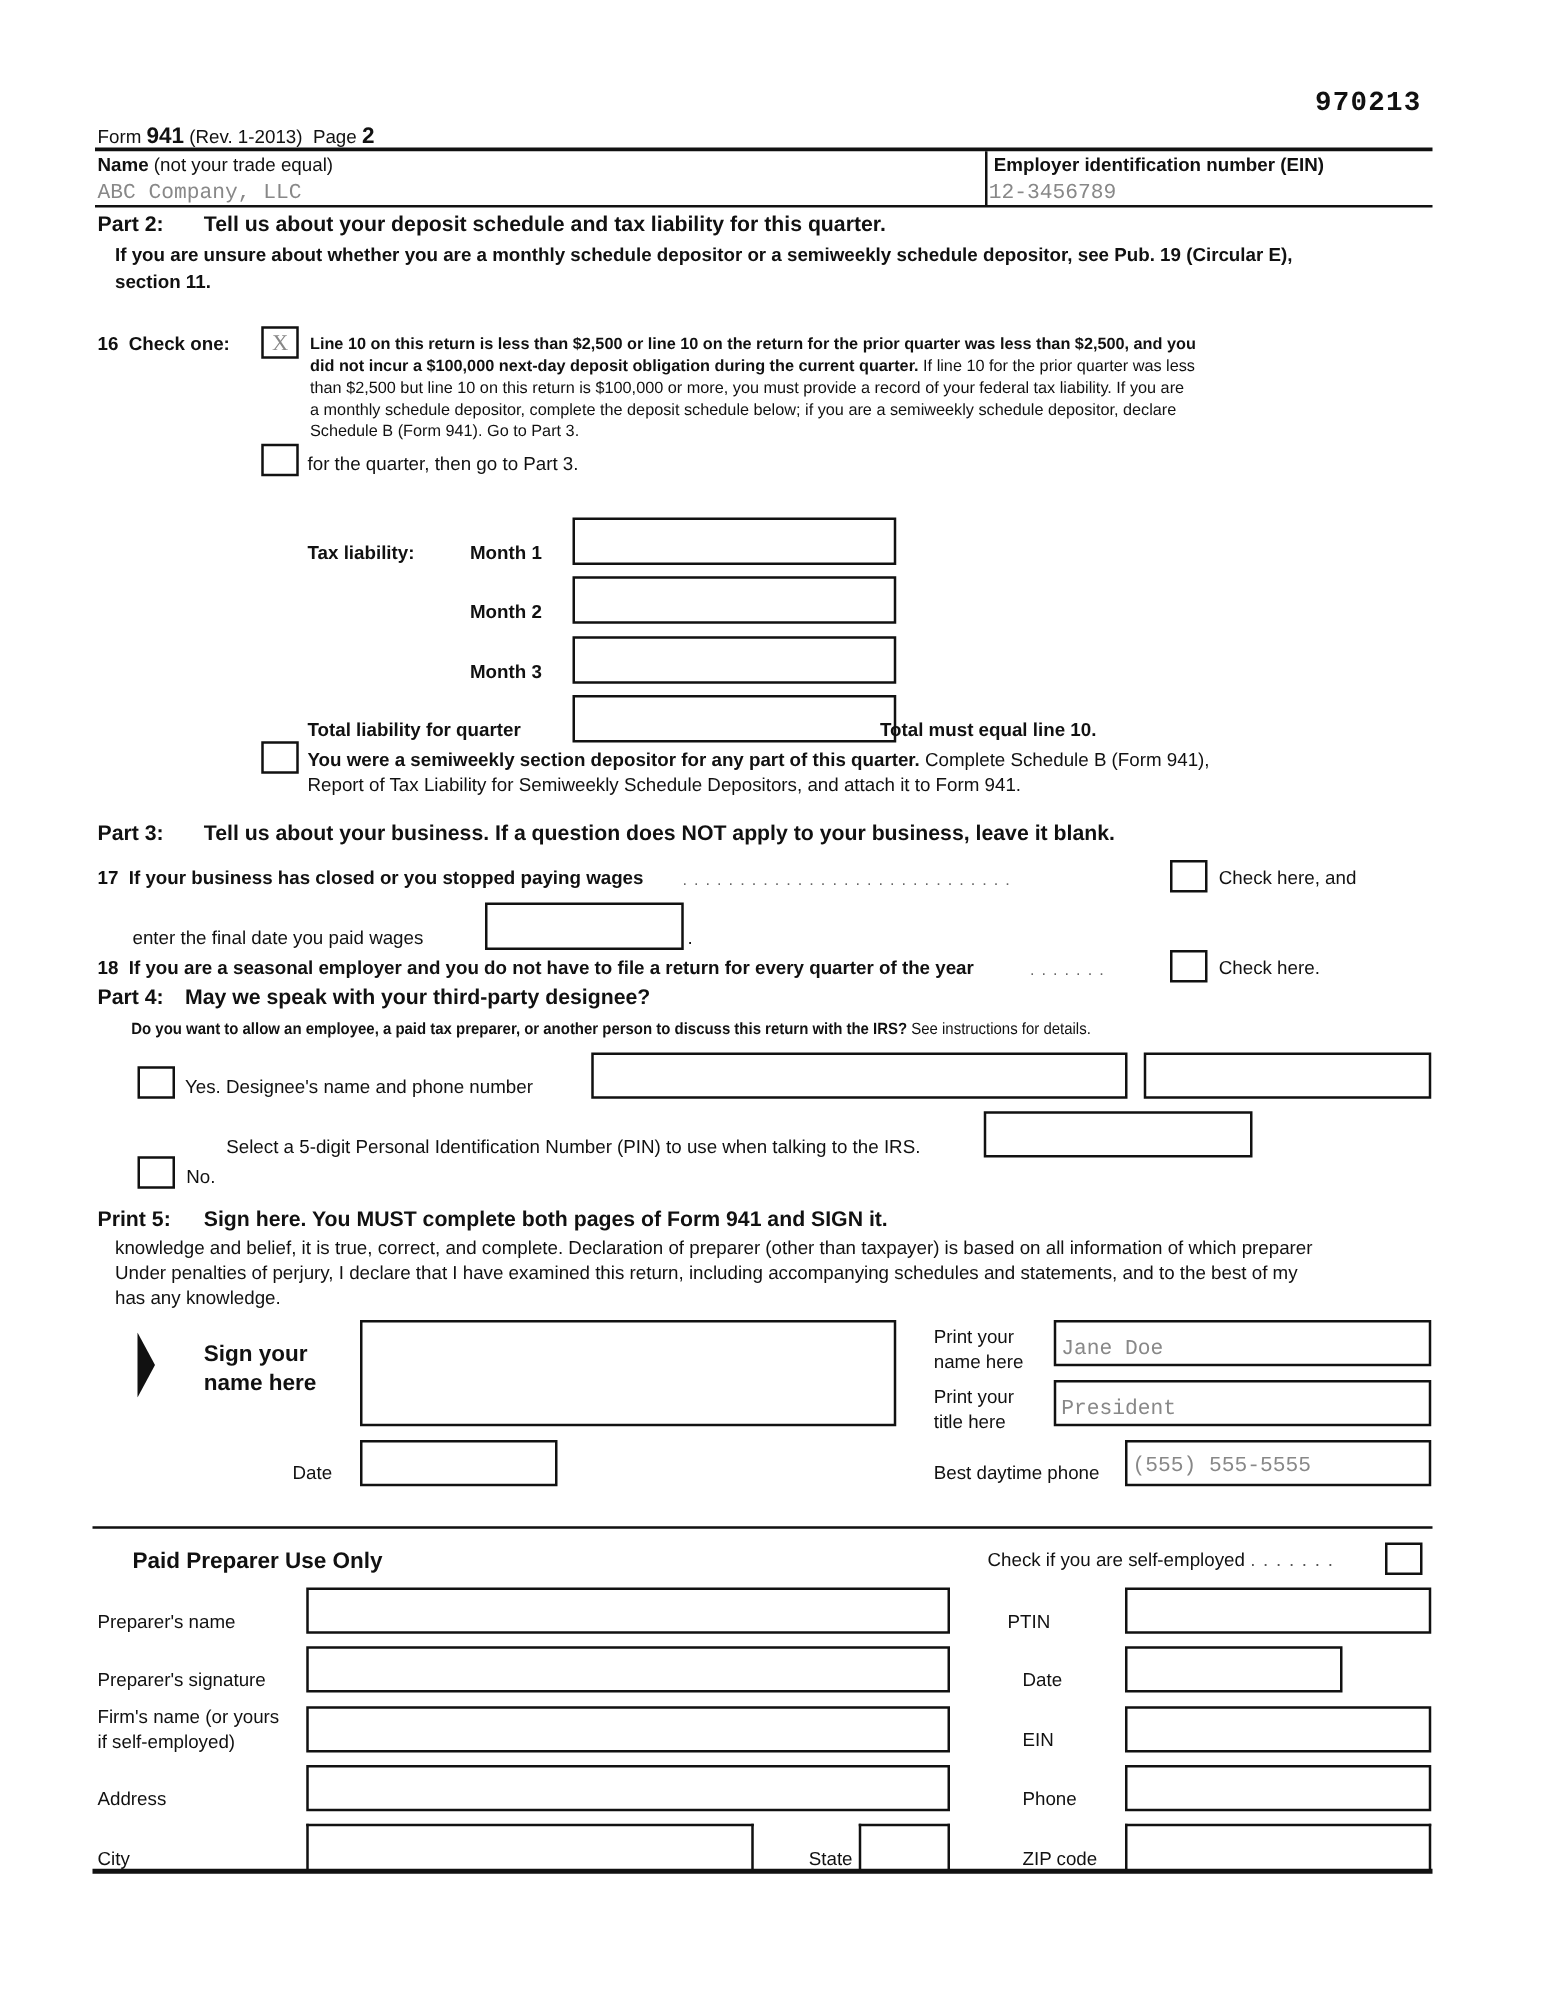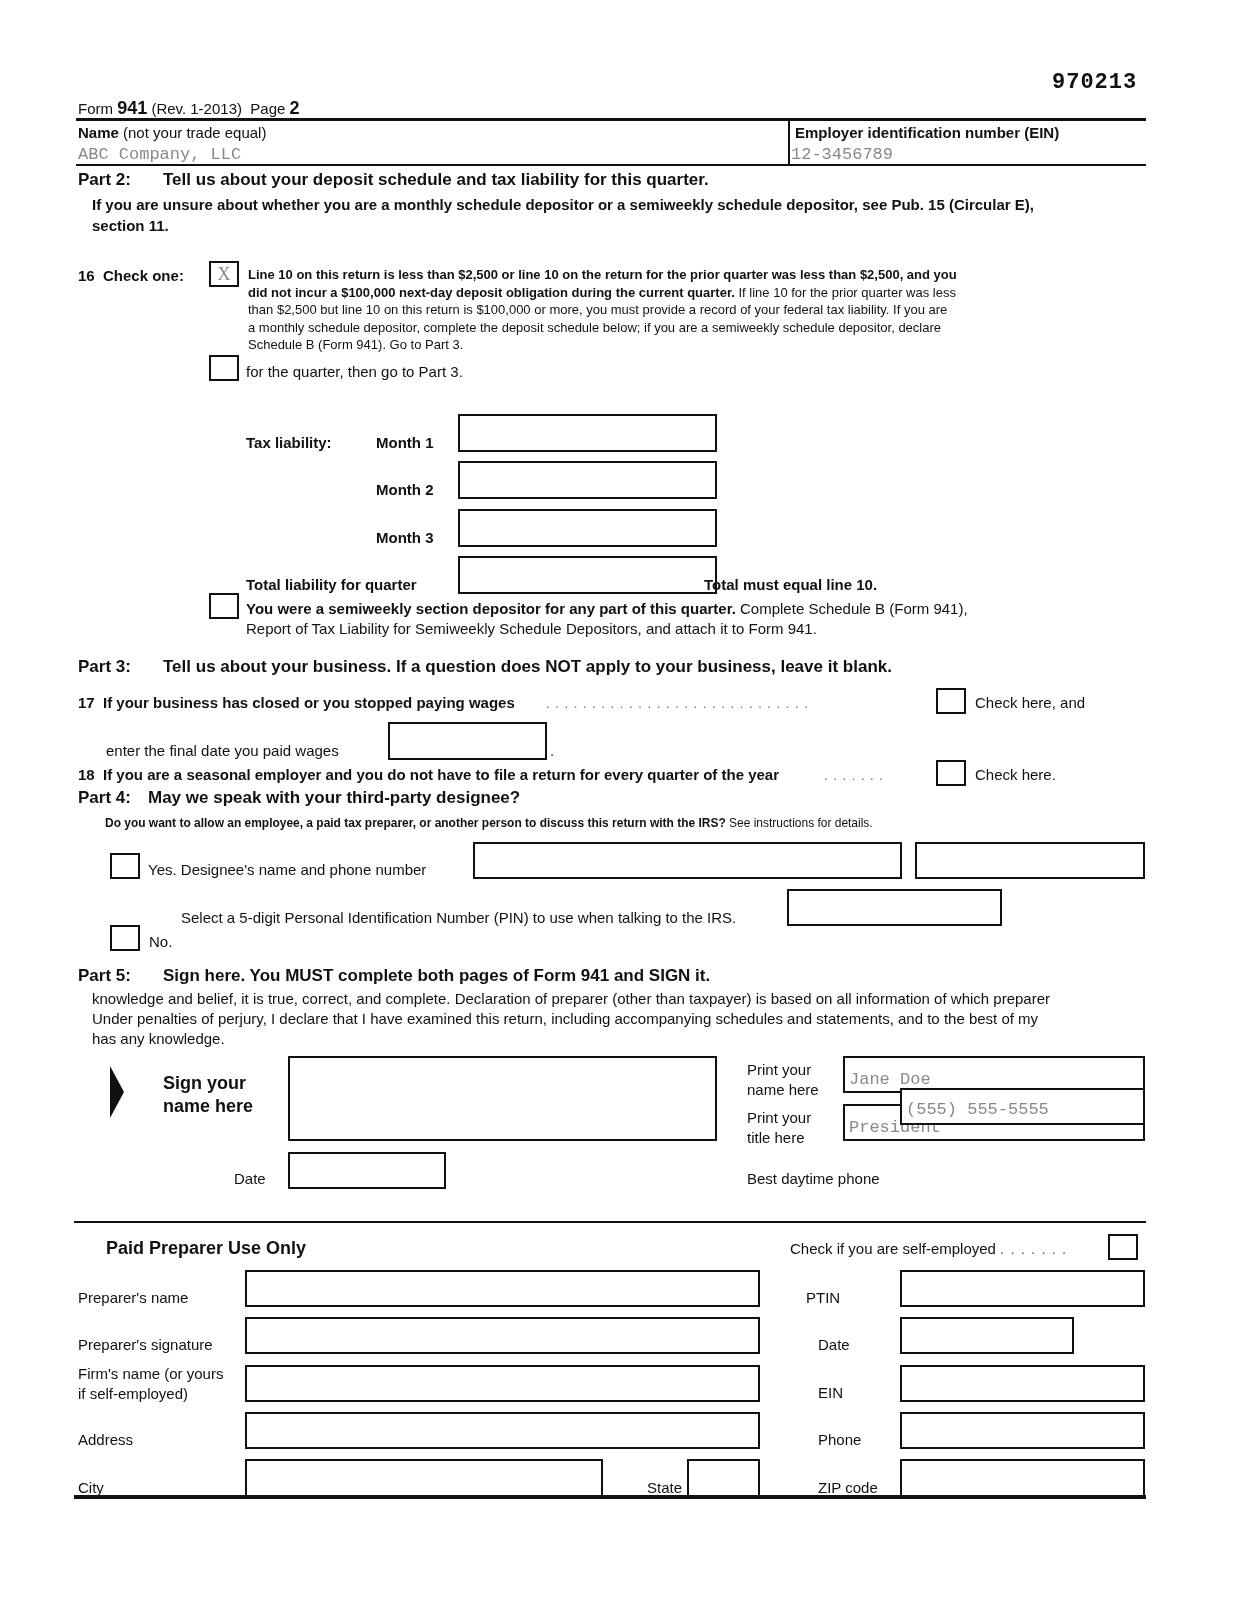--- a/index.html
+++ b/index.html
@@ -40,21 +40,21 @@
   <span>(not your trade equal)</span>
 </div>
 <div class="abs mono t17" style="left:78px; top:145px;">ABC Company, LLC</div>
 <div class="abs" style="left:788px; top:121px; width:2px; height:44px; background:#111;"></div>
 <div class="abs t15 b" style="left:795px; top:124px;">Employer identification number (EIN)</div>
 <div class="abs mono t17" style="left:791px; top:145px;">12-3456789</div>
 <div class="hline" style="left:76px; top:164px; width:1070px; height:2px;"></div>
 
 <div class="abs t17 b" style="left:78px; top:170px;">Part 2:</div>
 <div class="abs t17 b" style="left:163px; top:170px;">Tell us about your deposit schedule and tax liability for this quarter.</div>
-<div class="abs t15 b" style="left:92px; top:196px;">If you are unsure about whether you are a monthly schedule depositor or a semiweekly schedule depositor, see Pub. 15 (Circular E),</div>
+<div class="abs t15 b" style="left:92px; top:196px;">If you are unsure about whether you are a monthly schedule depositor or a semiweekly schedule depositor, see Pub. 19 (Circular E),</div>
 <div class="abs t15 b" style="left:92px; top:217px;">section 11.</div>
 
 <div class="abs t15 b" style="left:78px; top:267px; white-space:pre;">16  Check one:</div>
 <div class="chk" style="left:209px; top:261px;">X</div>
 <div class="abs t13" style="left:248px; top:266px; line-height:17.5px; width:770px;">
   <div class="b">Line 10 on this return is less than $2,500 or line 10 on the return for the prior quarter was less than $2,500, and you</div>
   <div><span class="b">did not incur a $100,000 next-day deposit obligation during the current quarter.</span><span> If line 10 for the  prior quarter was less</span></div>
   <div>than $2,500 but line 10 on this return is $100,000 or more, you must provide a record of your federal tax liability. If you are</div>
   <div>a monthly schedule depositor, complete the deposit schedule below; if you are a semiweekly schedule depositor, declare</div>
   <div>Schedule B (Form 941). Go to Part 3.</div>
@@ -103,21 +103,21 @@
 </div>
 <div class="chk" style="left:110px; top:853px;"></div>
 <div class="abs t15" style="left:148px; top:861px;">Yes. Designee's name and phone number</div>
 <div class="box" style="left:473px; top:842px; width:429px; height:37px;"></div>
 <div class="box" style="left:915px; top:842px; width:230px; height:37px;"></div>
 <div class="abs t15" style="left:181px; top:909px;">Select a 5-digit Personal Identification Number (PIN) to use when talking to the IRS.</div>
 <div class="box" style="left:787px; top:889px; width:215px; height:37px;"></div>
 <div class="chk" style="left:110px; top:925px;"></div>
 <div class="abs t15" style="left:149px; top:933px;">No.</div>
 
-<div class="abs t17 b" style="left:78px; top:966px;">Part 5:</div>
+<div class="abs t17 b" style="left:78px; top:966px;">Print 5:</div>
 <div class="abs t17 b" style="left:163px; top:966px;">Sign here. You MUST complete both pages of Form 941 and SIGN it.</div>
 <div class="abs t15" style="left:92px; top:989px; line-height:20px;">
   <div>knowledge and belief, it is true, correct, and complete. Declaration of preparer (other than taxpayer) is based on all information of which preparer</div>
   <div>Under penalties of perjury, I declare that I have examined this return, including accompanying schedules and statements, and to the best of my</div>
   <div>has any knowledge.</div>
 </div>
 
 <svg class="abs" style="left:106px; top:1066px;" width="20" height="52" viewBox="0 0 20 52">
   <polygon points="4,0 18,26 4,52" fill="#111"></polygon>
 </svg>
@@ -135,21 +135,21 @@
 
 <div class="abs t15" style="left:747px; top:1108px; line-height:20px;">
   <div>Print your</div>
   <div>title here</div>
 </div>
 <div class="box valfield" style="left:843px; top:1104px; width:302px; height:37px; padding-top:12px;">President</div>
 
 <div class="abs t15" style="left:234px; top:1170px;">Date</div>
 <div class="box" style="left:288px; top:1152px; width:158px; height:37px;"></div>
 <div class="abs t15" style="left:747px; top:1170px;">Best daytime phone</div>
-<div class="box valfield" style="left:900px; top:1088px; width:245px; height:37px; padding-top:10px;">(555) 555-5555</div>
+<div class="box valfield" style="left:900px; top:1152px; width:245px; height:37px; padding-top:10px;">(555) 555-5555</div>
 
 <div class="hline" style="left:74px; top:1221px; width:1072px; height:2px;"></div>
 
 <div class="abs t18 b" style="left:106px; top:1238px;">Paid Preparer Use Only</div>
 <div class="abs t15" style="left:790px; top:1240px;">
   <span>Check if you are self-employed</span>
   <span style="color:#555; letter-spacing:1px;">. . . . . . .</span>
 </div>
 <div class="chk" style="left:1108px; top:1234px;"></div>
 

